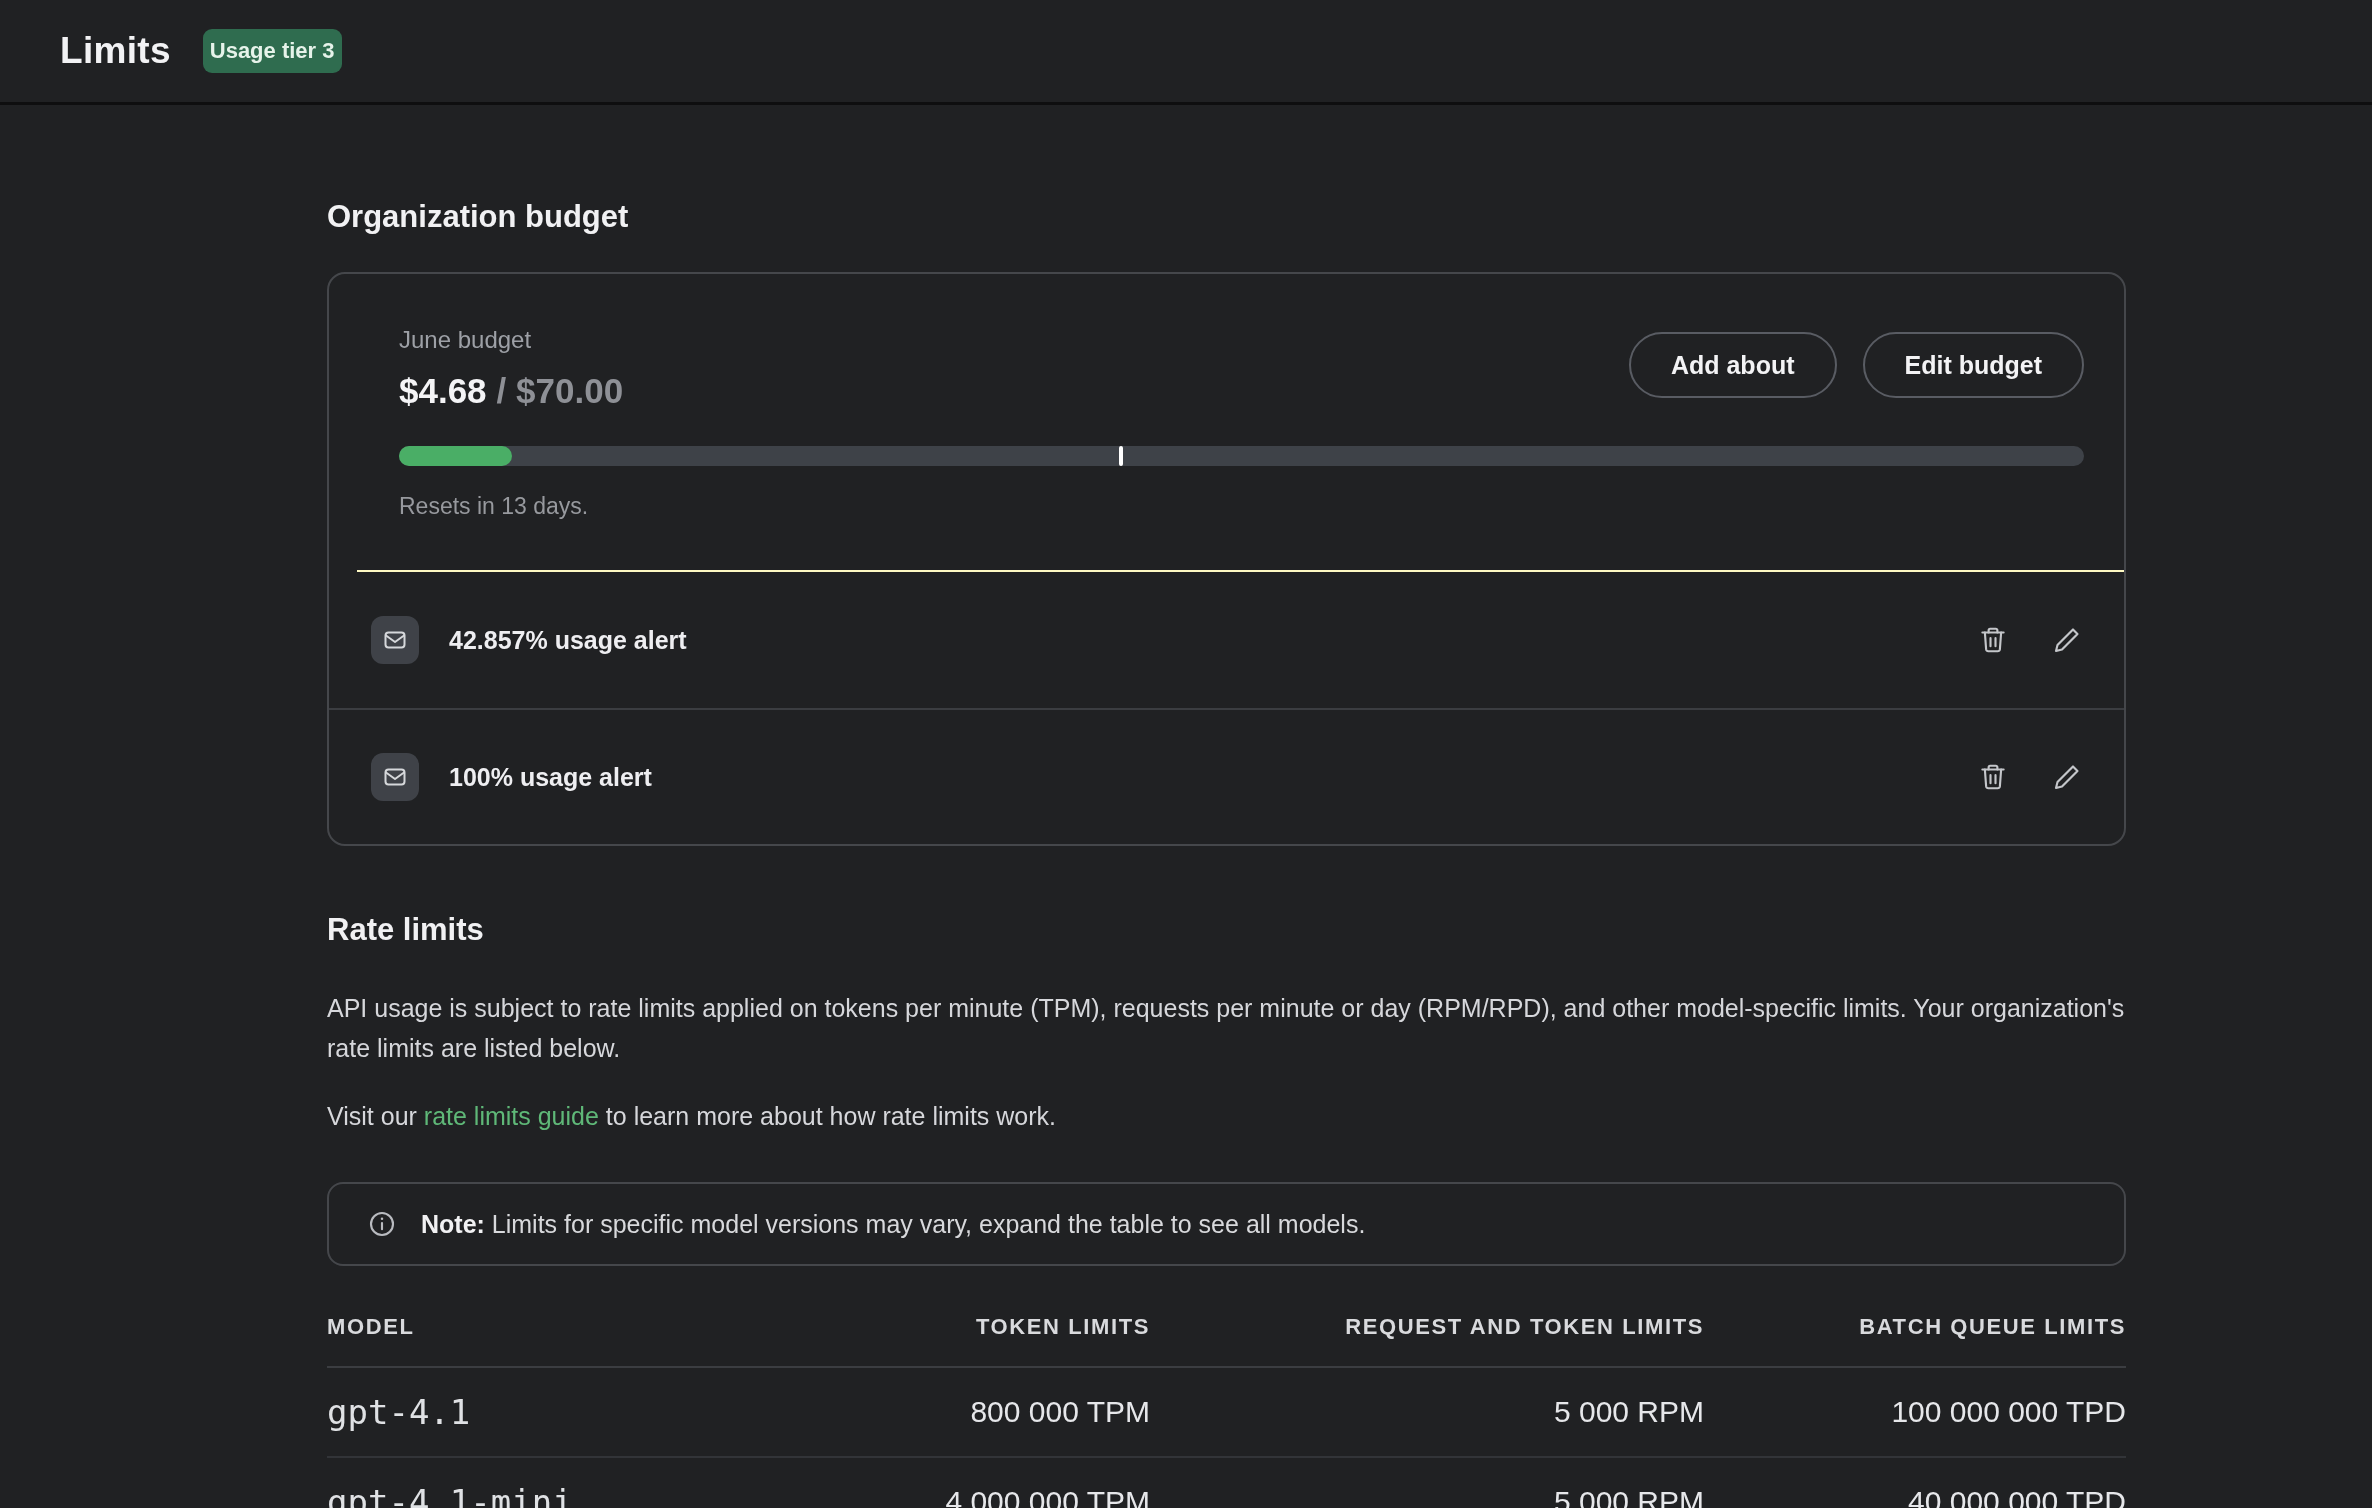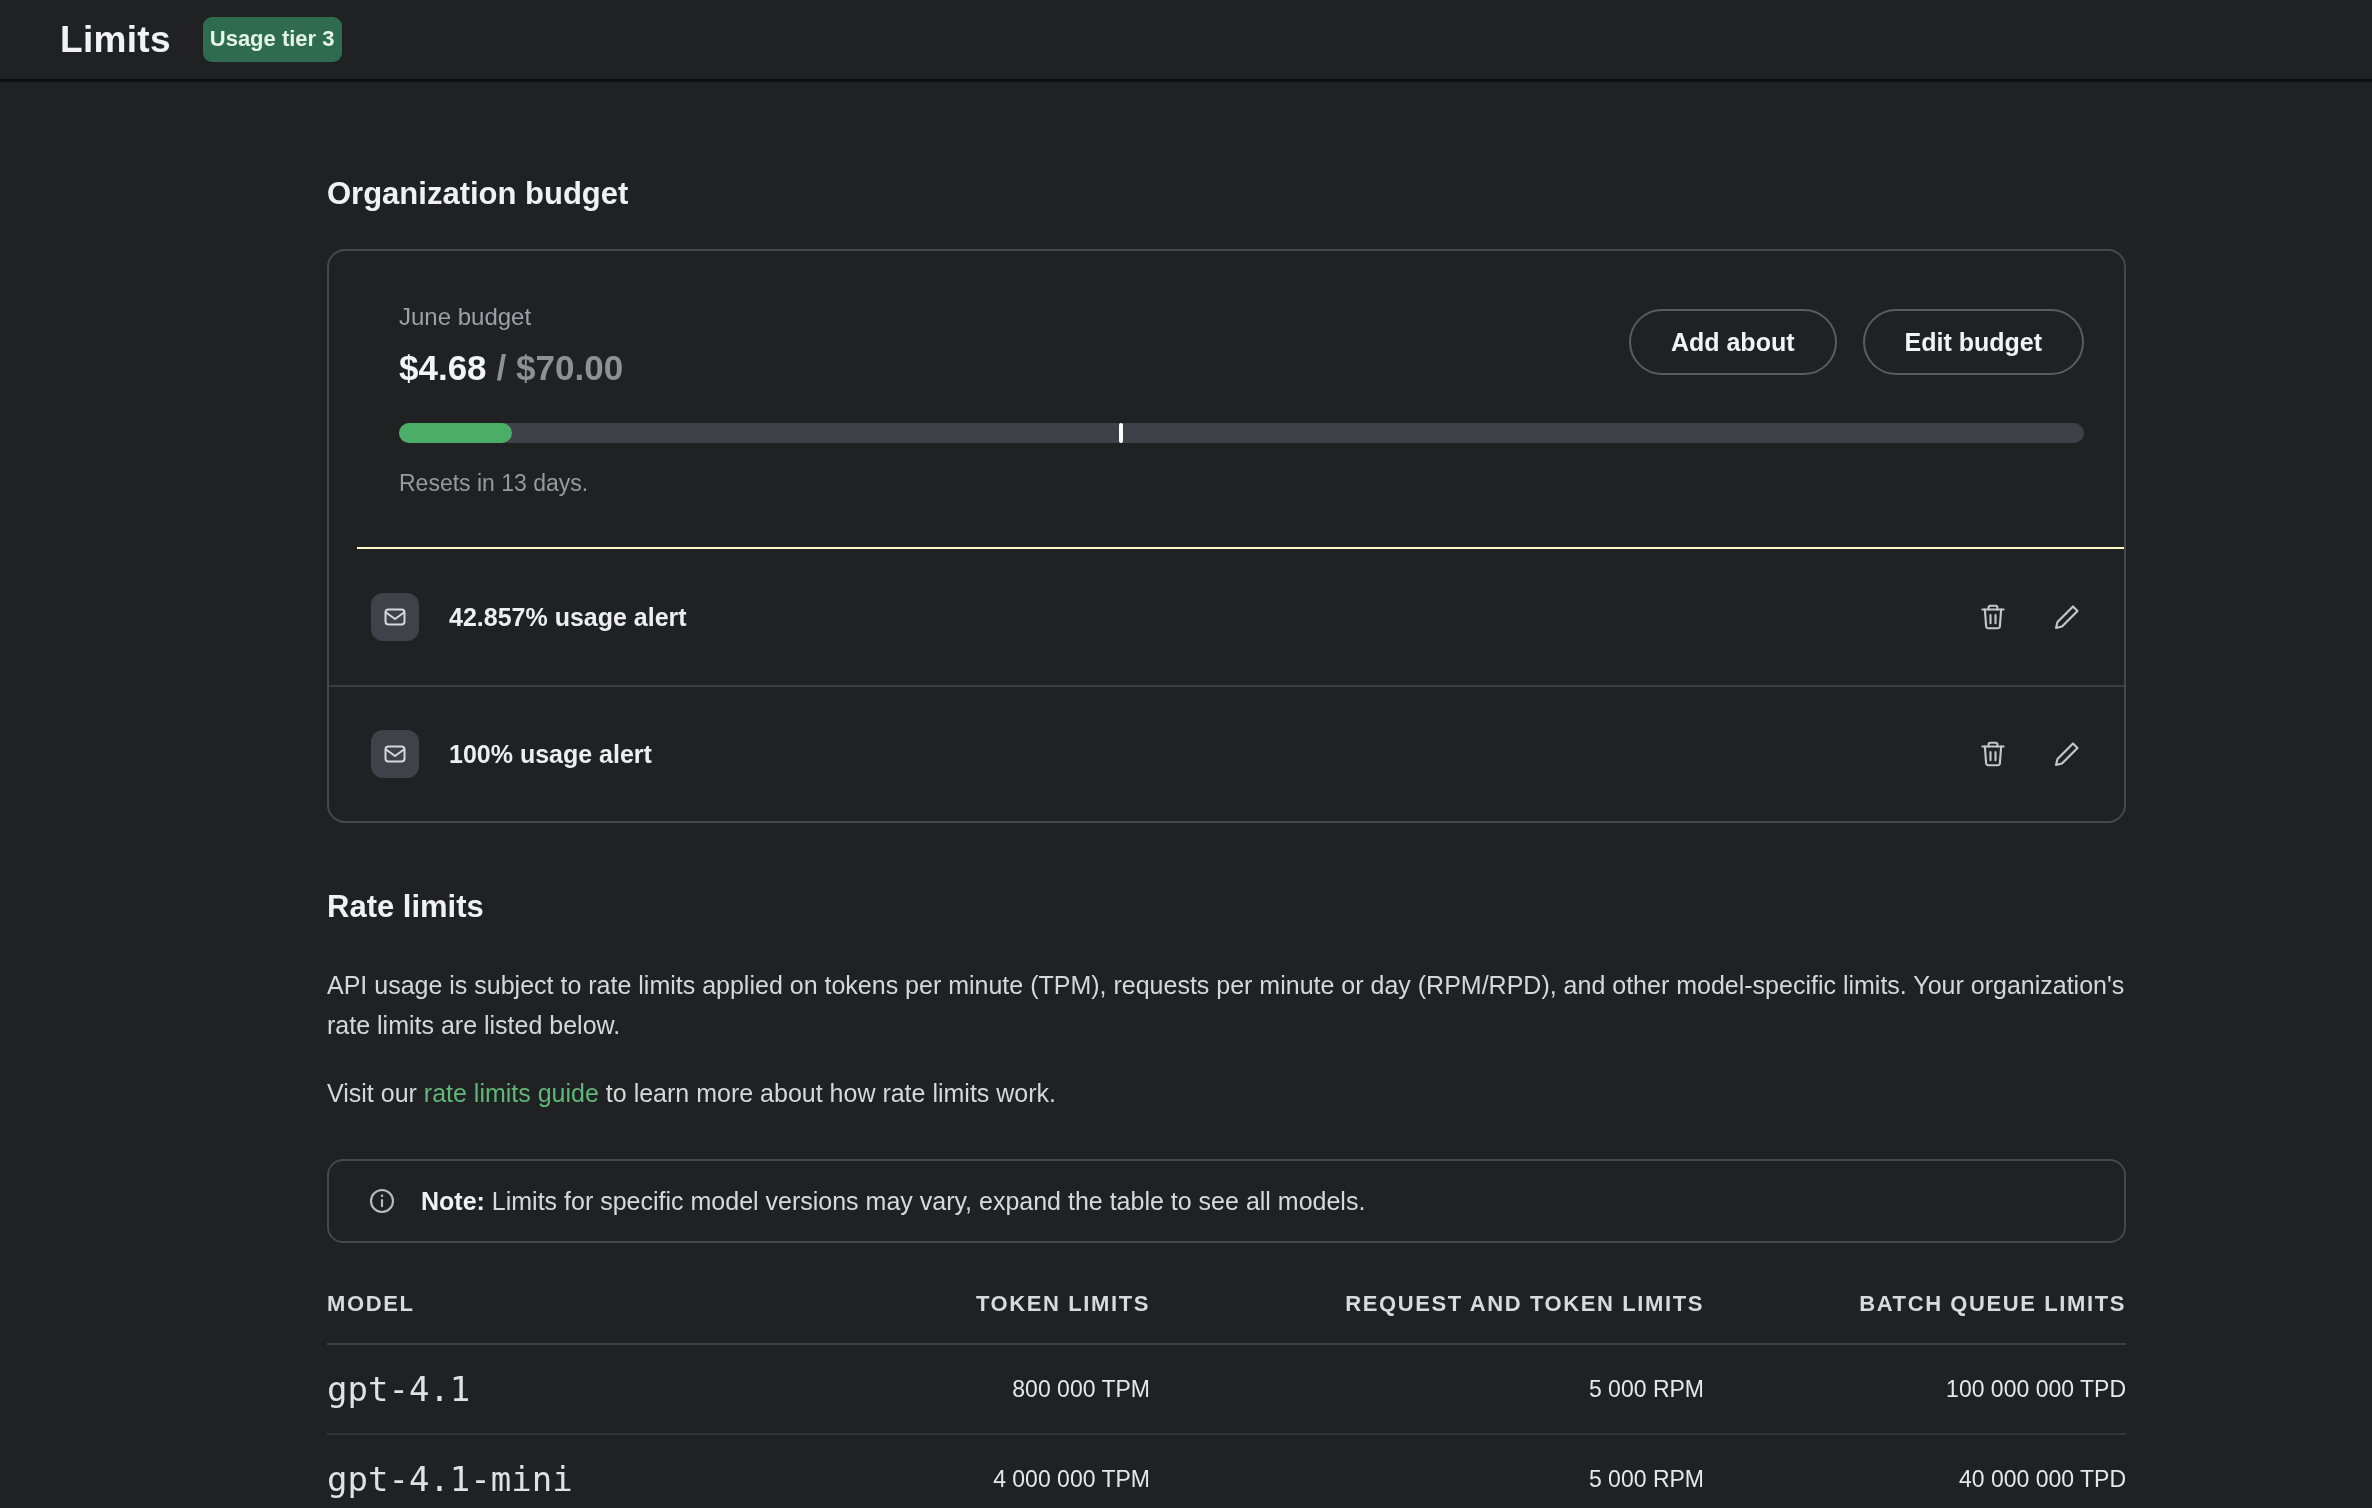--- a/index.html
+++ b/index.html
@@ -6,21 +6,21 @@
   html,body { width:2372px; height:1508px; }
   body {
     background:#202123;
     color:#ececf1;
     font-family:"Liberation Sans", sans-serif;
     overflow:hidden;
   }
 
   
   .topbar {
-    height:82px;
+    height:105px;
     display:flex;
     align-items:center;
     gap:32px;
     padding:0 60px;
     border-bottom:3px solid #0e0e0f;
   }
   .page-title { font-size:37px; font-weight:700; letter-spacing:.3px; color:#f2f2f4; }
   .tier-badge {
     background:#2f6c4f;
     color:#e6f3ea;
@@ -116,21 +116,21 @@
   table.limits { width:100%; border-collapse:collapse; table-layout:fixed; margin-top:0; }
   .limits th {
     font-size:22px; font-weight:700; letter-spacing:1.6px;
     color:#d9dadd; text-align:right;
     padding:48px 0 26px 0;
     border-bottom:2px solid #3b3d41;
     white-space:nowrap;
   }
   .limits th:first-child { text-align:left; }
   .limits td {
-    font-size:23px; color:#e6e7ea; text-align:right;
+    font-size:30px; color:#e6e7ea; text-align:right;
     padding:24px 0;
     border-bottom:2px solid #323438;
     white-space:nowrap;
   }
   .limits td:first-child {
     text-align:left;
     font-family:"DejaVu Sans Mono", monospace;
     font-size:34px;
     color:#dfe1e4;
   }

